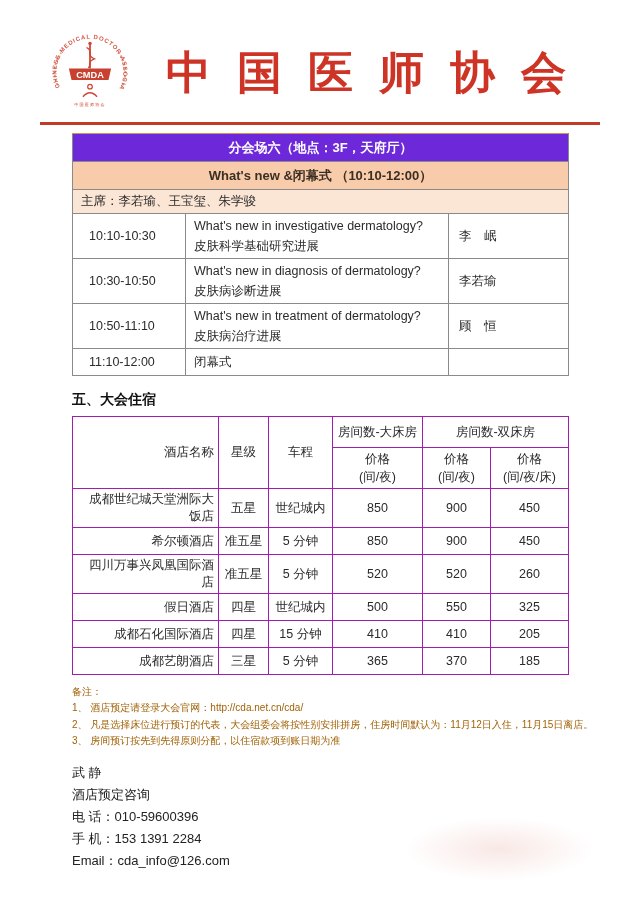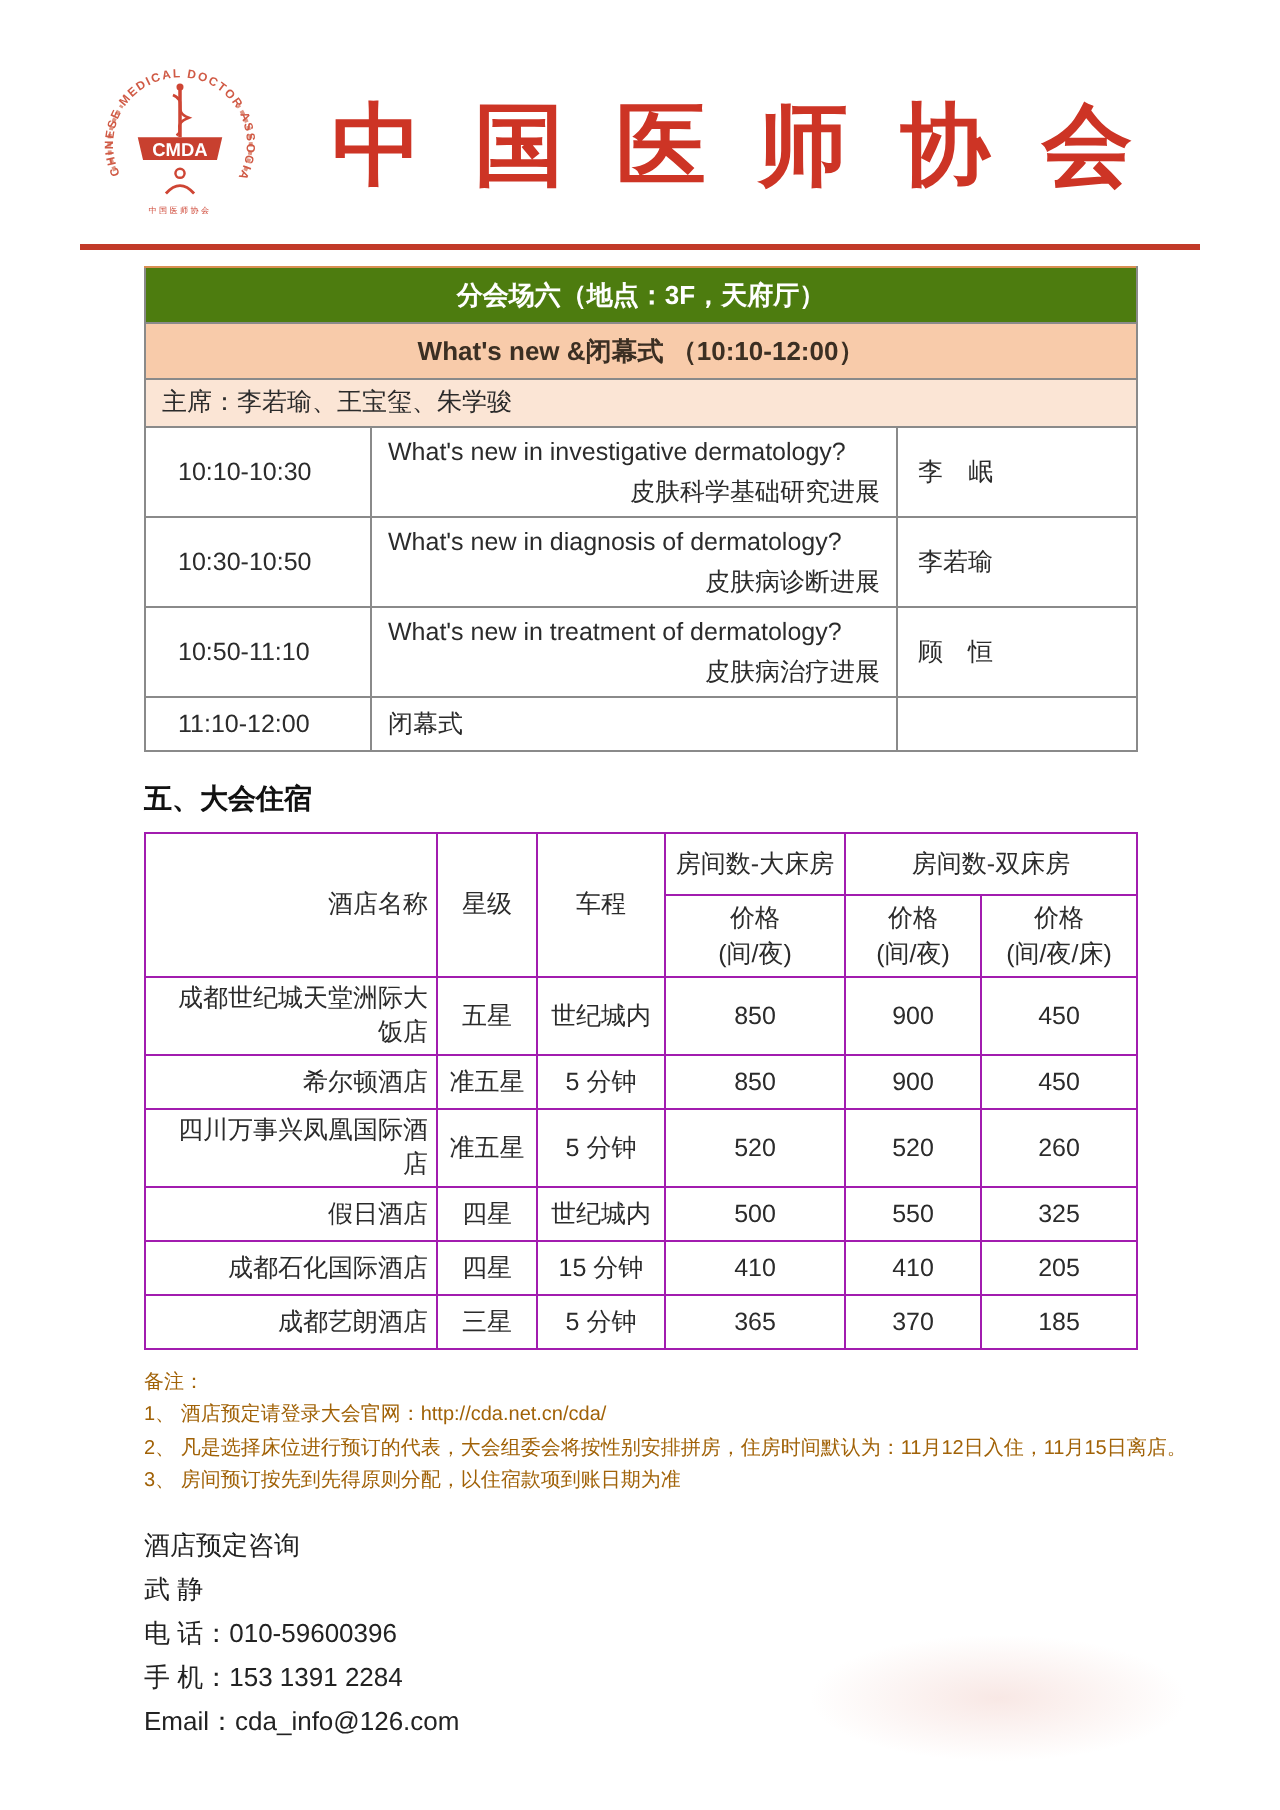--- a/index.html
+++ b/index.html
@@ -14,26 +14,26 @@
   .org-title {
     flex:1; text-align:center; white-space:nowrap;
     font-family:"Liberation Serif","DejaVu Serif",serif; font-weight:bold;
     font-size:45px; color:#cd3425; letter-spacing:26px; margin-right:-26px;
   }
   .rule-top { margin:4px 40px 0 40px; border-top:3px solid #c23a28; }
   
   table { border-collapse:collapse; table-layout:fixed; }
   .session { margin:8px 0 0 72px; width:496px; font-size:12.5px; }
   .session td { border:1px solid #8a8a8a; padding:2px 8px; vertical-align:middle; }
-  .row-banner td { background:#4d7c0f; border-color:#d98f52 #8a8a8a #8a8a8a #8a8a8a; color:#ffffff; font-weight:bold; text-align:center; font-size:13px; height:23px; }
+  .row-banner td { background:#6d28d9; border-color:#d98f52 #8a8a8a #8a8a8a #8a8a8a; color:#ffffff; font-weight:bold; text-align:center; font-size:13px; height:23px; }
   .row-sub td { background:#f8cbaa; color:#3b2f23; font-weight:bold; text-align:center; font-size:13px; height:23px; }
   .row-chair td { background:#fbe5d5; height:19px; font-size:12.5px; }
   .session .time { padding-left:16px; }
   .session .topic { line-height:1.5; }
-  .session .topic .cn { margin-top:1px;text-align:right; }
+  .session .topic .cn { margin-top:1px; }
   .session .speaker { padding-left:10px; }
   .slot-tall td { height:40px; }
   .slot-short td { height:22px; }
   
   .hotel-title { margin:15px 0 0 72px; font-size:14px; font-weight:bold; color:#111; }
   .hotel { margin:7px 0 0 72px; width:496px; font-size:12.5px; text-align:center; }
   .hotel td { border:1px solid #a21caf; padding:2px 4px; vertical-align:middle; }
   .hotel .h1 td { height:26px; }
   .hotel .h2 td { height:36px; line-height:1.45; }
   .hotel .name { text-align:right; padding-left:8px;margin-top:48px; }
@@ -207,21 +207,21 @@
     </table>
 
   <div class="notes">
     <div>备注：</div>
     <div>1、 酒店预定请登录大会官网：http://cda.net.cn/cda/</div>
     <div>2、 凡是选择床位进行预订的代表，大会组委会将按性别安排拼房，住房时间默认为：11月12日入住，11月15日离店。</div>
     <div>3、 房间预订按先到先得原则分配，以住宿款项到账日期为准</div>
   </div>
 
   <div class="contact">
+    <div>武  静</div>
     <div>酒店预定咨询</div>
-    <div>武  静</div>
     <div>电 话：010-59600396</div>
     <div>手 机：153 1391 2284</div>
     <div>Email：cda_info@126.com</div>
   </div>
 
   <div class="smudge"></div>
 </div>
 
 </body></html>

